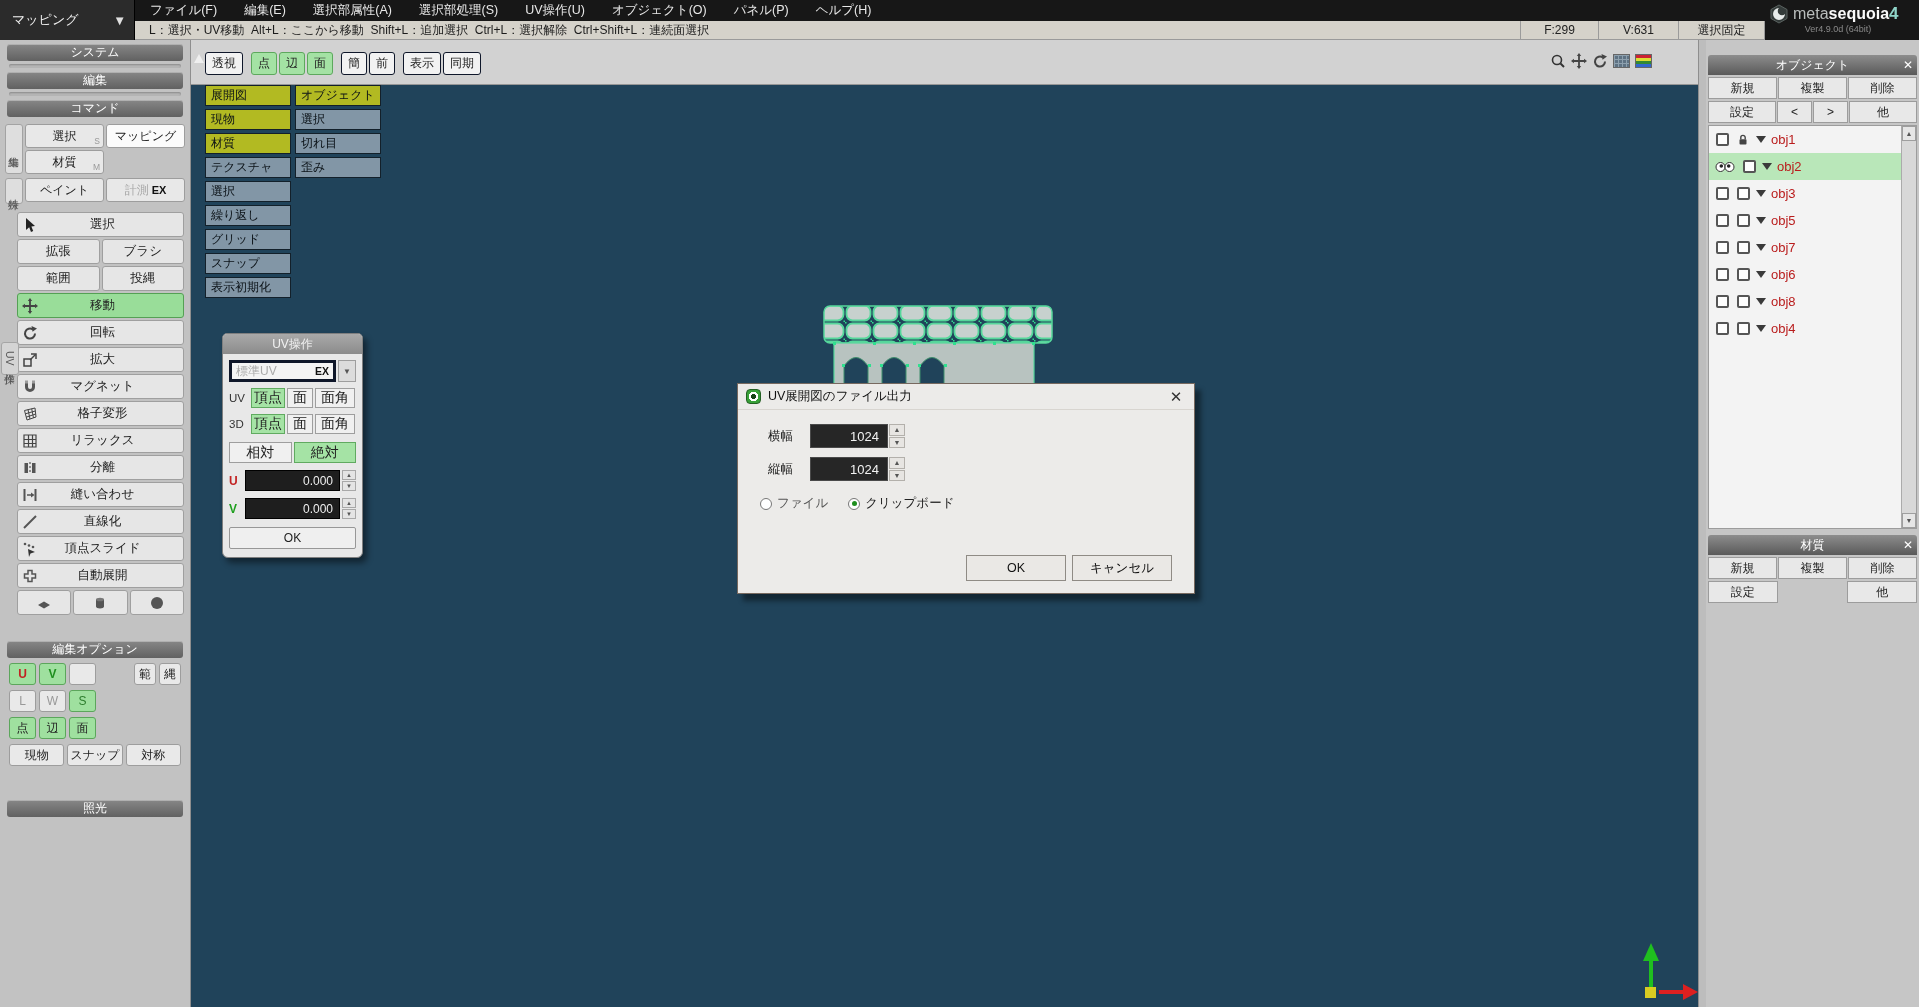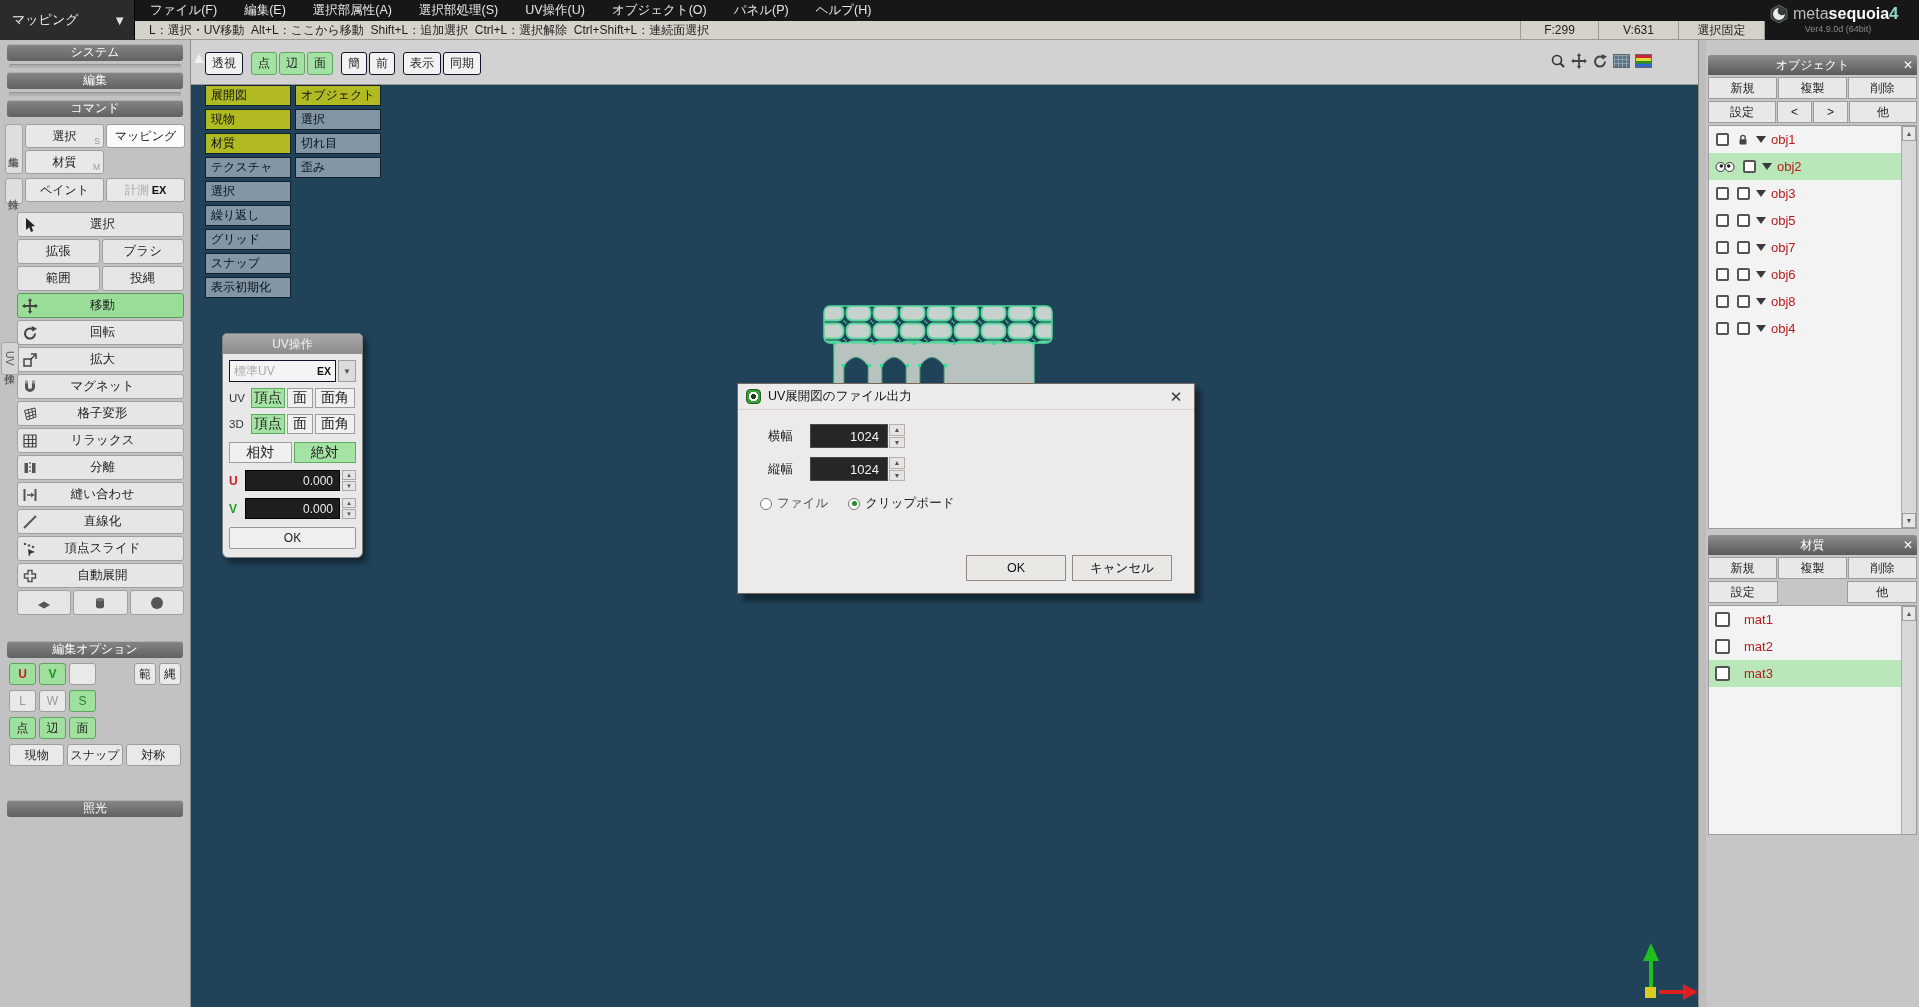--- a/index.html
+++ b/index.html
@@ -96,21 +96,21 @@
   .mesh { position:absolute; left:627px; top:264px; }
   .gizmo { position:absolute; left:1446px; top:901px; }
 
   
   .uvp { position:absolute; left:31px; top:293px; width:141px; background:#e8e8e8; border:1px solid #7f7f7f;
     border-radius:5px 5px 6px 6px; box-shadow:4px 5px 6px rgba(0,0,0,.45); padding-bottom:8px; }
   .uvp-title { height:20px; border-radius:4px 4px 0 0; background:linear-gradient(#a9a9a9,#8b8b8b);
     color:#f2f2f2; font-size:12px; display:flex; align-items:center; justify-content:center; }
   .uvp-body { padding:6px 6px 0 6px; }
   .combo-row { display:flex; gap:2px; }
-  .combo-box { flex:1; height:22px; background:#f4f4f4; border:1px solid #0f172a; display:flex; align-items:center; padding:0 4px; color:#aaa; font-size:12px; }
+  .combo-box { flex:1; height:22px; background:#f4f4f4; border:3px solid #0f172a; display:flex; align-items:center; padding:0 4px; color:#aaa; font-size:12px; }
   .combo-box .ex { margin-left:auto; color:#111; font-weight:bold; font-size:10.5px; }
   .combo-drop { width:18px; height:22px; background:#dcdcdc; border:1px solid #9e9e9e; display:flex; align-items:center; justify-content:center; color:#555; font-size:8px; }
   .uvrow { display:flex; align-items:center; gap:2px; margin-top:6px; }
   .uvrow .rlab { width:20px; font-size:11.5px; color:#333; }
   .sbtn { height:20px; border:1px solid #9e9e9e; background:#f0f0f0; font-size:14px;
     display:flex; align-items:center; justify-content:center; color:#222; }
   .sbtn.w34 { width:34px; } .sbtn.w26 { width:26px; } .sbtn.w40 { width:40px; }
   .sbtn.on { background:#a5e3a5; border-color:#60aa60; }
   .sbtn.seg { flex:1; height:21px; }
   .numrow { display:flex; align-items:center; gap:2px; margin-top:7px; }
@@ -795,39 +795,13 @@
   <div class="pbtns">
     <div class="pbtn f1">新規</div>
     <div class="pbtn f1">複製</div>
     <div class="pbtn f1">削除</div>
   </div>
   <div class="pbtns">
     <div class="pbtn f2">設定</div>
     <div class="pblank"></div>
     <div class="pbtn f2">他</div>
   </div>
-  <div class="plist mats">
-    <div class="prow">
-      <span class="slot16">
-          <span class="cb big"></span>
-        </span>
-      <span style="width:4px"></span>
-      <span>mat1</span>
-    </div>
-    <div class="prow">
-      <span class="slot16">
-          <span class="cb big"></span>
-        </span>
-      <span style="width:4px"></span>
-      <span>mat2</span>
-    </div>
-    <div class="prow sel">
-      <span class="slot16">
-          <span class="cb big"></span>
-        </span>
-      <span style="width:4px"></span>
-      <span>mat3</span>
-    </div>
-    <div class="scroll">
-      <div class="sarr up">▲</div>
-    </div>
-  </div>
 </div>
 
 </body></html>

